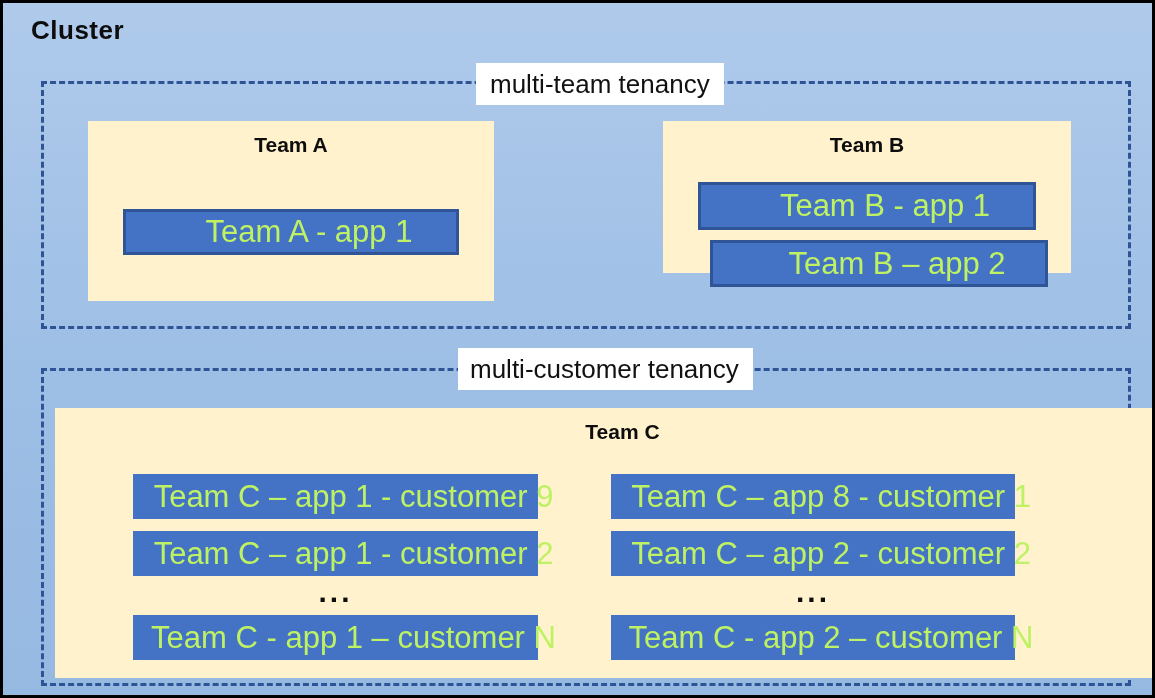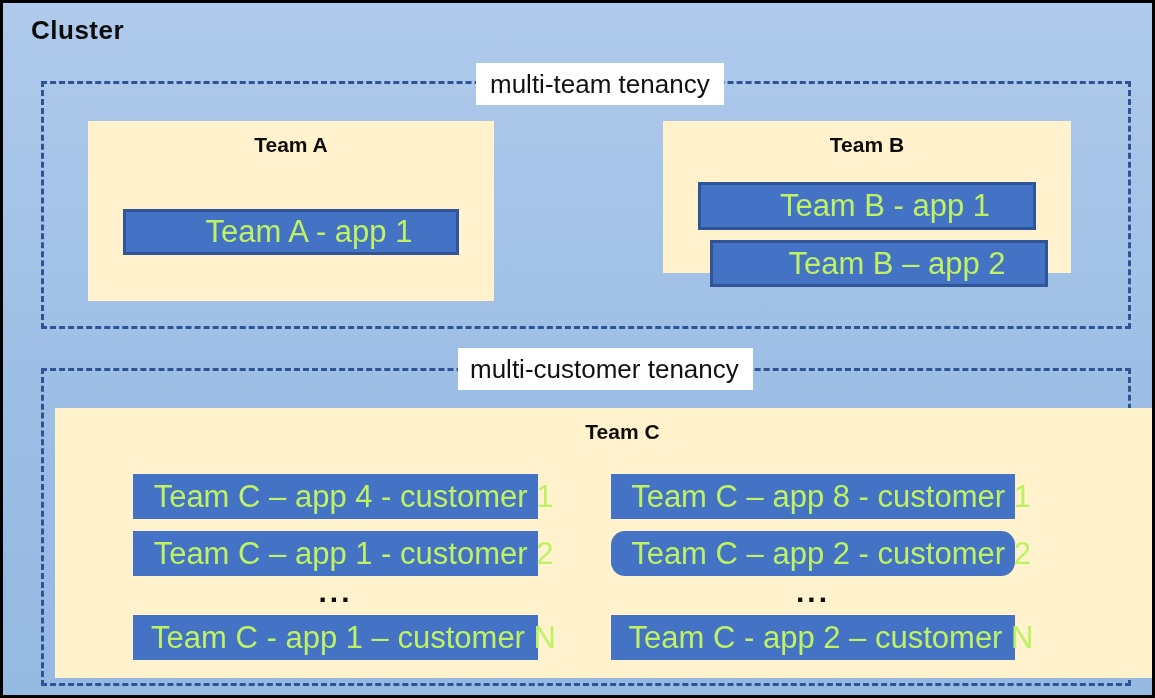--- a/index.html
+++ b/index.html
@@ -51,21 +51,21 @@
     font-size:31px;white-space:nowrap;padding-left:36px;
   }
   .bordered{border:3px solid #2F5597;}
   .team-a .app-1{left:35px;top:88px;width:336px;height:46px;text-align:right;}
   .team-b .app-1{left:35px;top:61px;width:338px;height:48px;}
   .team-b .app-2{left:35px;top:119px;width:338px;height:47px;margin-left:12px;}
   .team-c .col1-row1{left:78px; top:66px; width:405px;height:45px;}
   .team-c .col1-row2{left:78px; top:123px;width:405px;height:45px;}
   .team-c .col1-rowN{left:78px; top:207px;width:405px;height:45px;}
   .team-c .col2-row1{left:556px;top:66px; width:404px;height:45px;}
-  .team-c .col2-row2{left:556px;top:123px;width:404px;height:45px;border-radius:14px;}
+  .team-c .col2-row2{left:556px;top:123px;width:404px;height:45px;}
   .team-c .col2-rowN{left:556px;top:207px;width:404px;height:45px;}
   .ellipsis{
     position:absolute;width:405px;top:164px;height:40px;
     display:flex;align-items:center;justify-content:center;
     font-size:30px;font-weight:bold;color:#0d0d0d;letter-spacing:3px;
   }
   .col1-dots{left:78px;}
   .col2-dots{left:556px;width:404px;}
 </style>
 </head>
@@ -88,21 +88,21 @@
     <div class="app-box bordered app-1">Team B - app 1</div>
     <div class="app-box bordered app-2">Team B – app 2</div>
   </div>
 
   <div class="dashed-box box-multi-customer"></div>
   <div class="tenancy-label label-multi-customer">multi-customer tenancy</div>
 
   <div class="team-box team-c">
     <div class="team-title">Team C</div>
 
-    <div class="app-box col1-row1">Team C – app 4 - customer 1</div>
+    <div class="app-box col1-row1">Team C – app 1 - customer 9</div>
     <div class="app-box col1-row2">Team C – app 1 - customer 2</div>
     <div class="ellipsis col1-dots">...</div>
     <div class="app-box col1-rowN">Team C - app 1 – customer N</div>
 
     <div class="app-box col2-row1">Team C – app 8 - customer 1</div>
     <div class="app-box col2-row2">Team C – app 2 - customer 2</div>
     <div class="ellipsis col2-dots">...</div>
     <div class="app-box col2-rowN">Team C - app 2 – customer N</div>
   </div>
 

